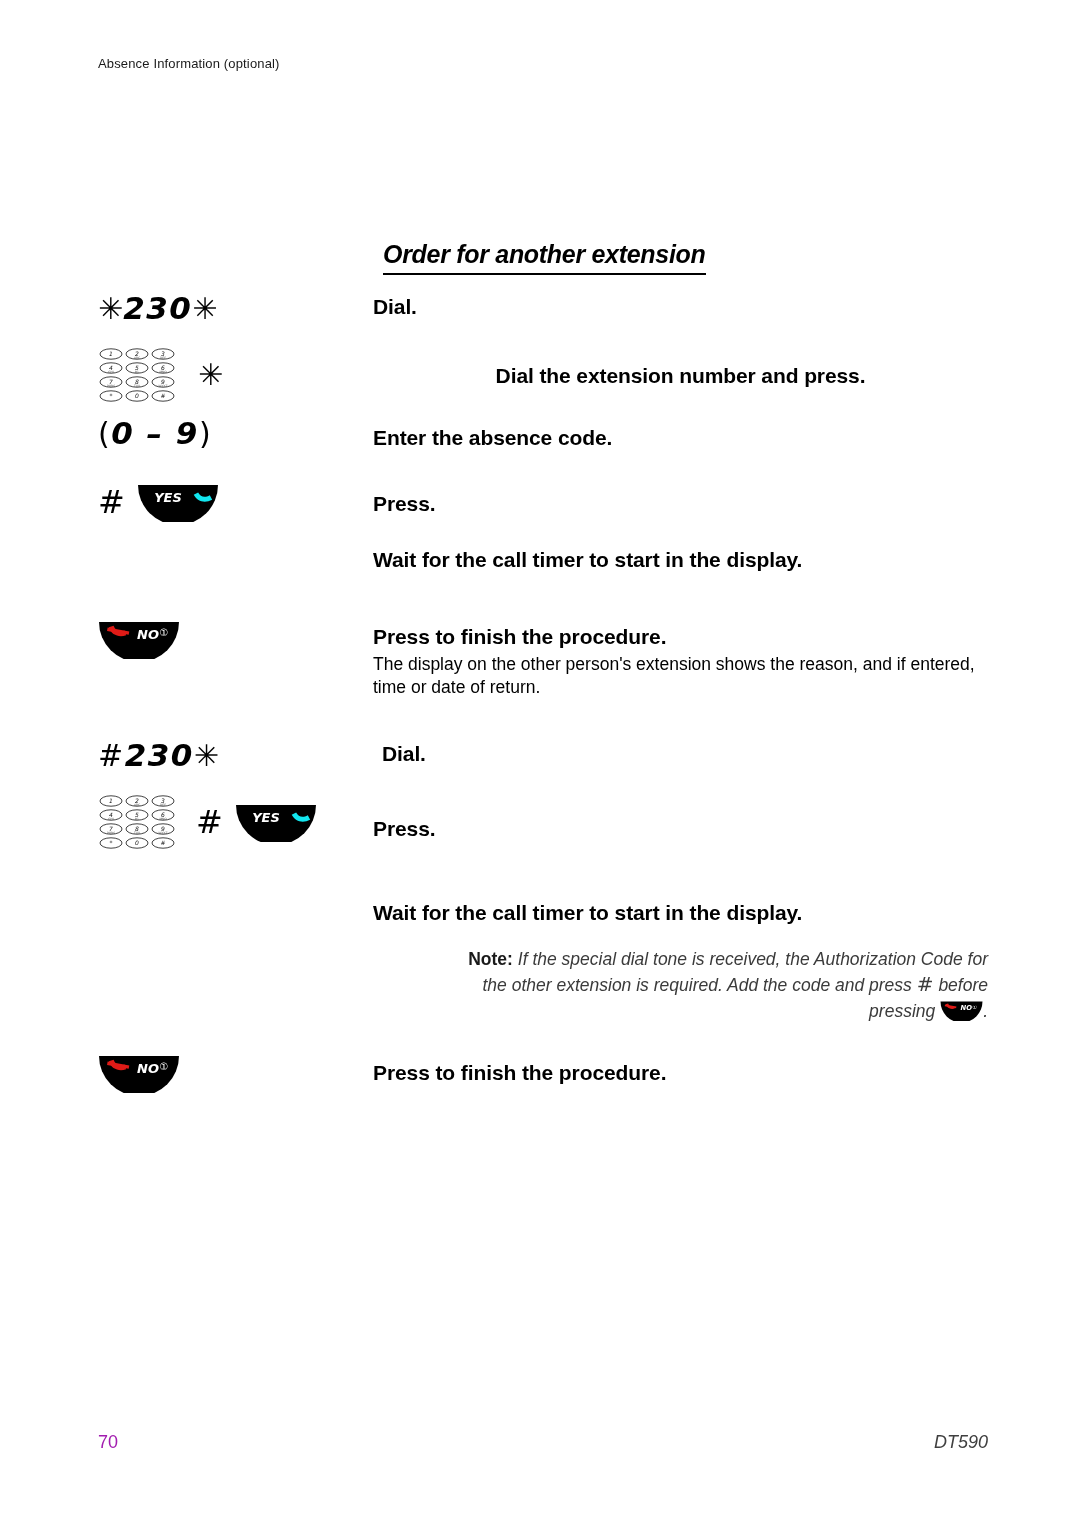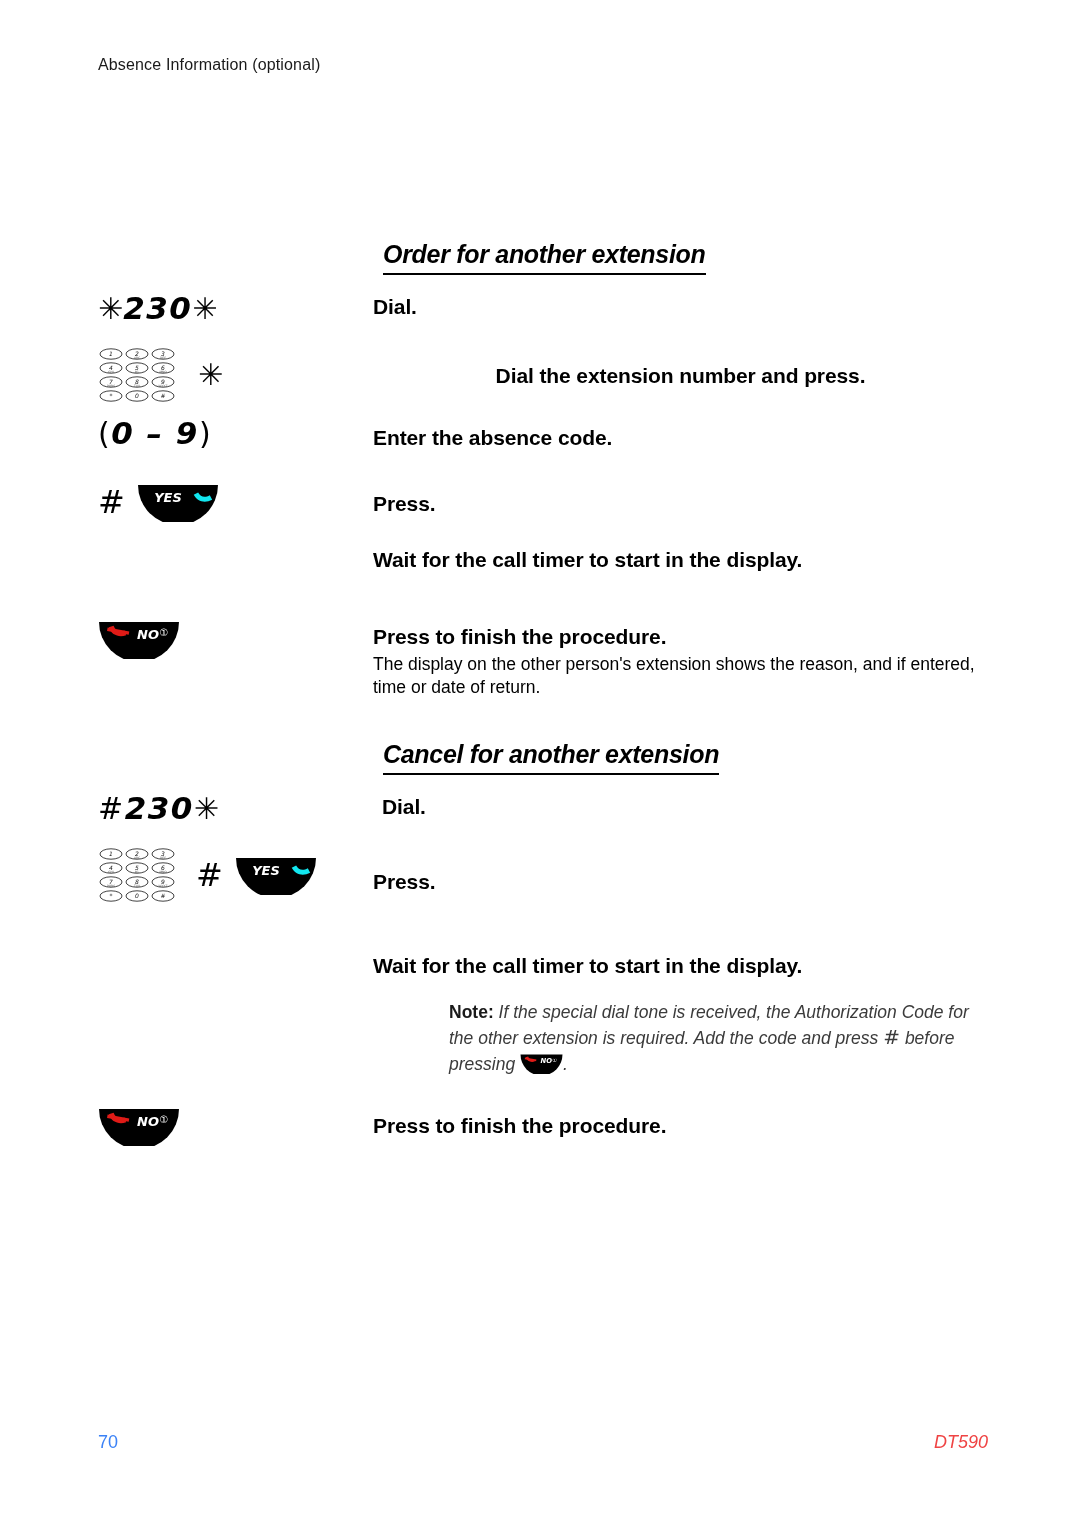--- a/index.html
+++ b/index.html
@@ -19,21 +19,21 @@
   .page {
     position: absolute;
     inset: 0;
   }
 
   
   .running-header {
     position: absolute;
     left: 98px;
     top: 56px;
-    font-size: 16px;
+    font-size: 13px;
     letter-spacing: 0.15px;
     color: #1a1a1a;
     white-space: nowrap;
   }
 
   
   .content {
     position: absolute;
     left: 98px;
     top: 205px;
@@ -150,48 +150,49 @@
   .softkey.no  { width: 82px; height: 40px; }
   .softkey.no-inline { width: 43px; height: 21px; vertical-align: -4px; }
 
   
   .note {
     font-size: 17.5px;
     font-style: italic;
     color: #3b3b3b;
     line-height: 1.38;
     max-width: 600px;
+    text-align: right;
   }
   .note b {
     font-style: normal;
     font-weight: bold;
     color: #1a1a1a;
   }
   .note .inline-hash {
     font-family: "DejaVu Sans", sans-serif;
     font-style: normal;
     font-size: 20px;
     font-weight: normal;
   }
 
   
   .footer-page {
     position: absolute;
     left: 98px;
     top: 1432px;
     font-size: 18px;
-    color: #3b82f6;
+    color: #a21caf;
   }
   .footer-model {
     position: absolute;
     right: 92px;
     top: 1432px;
     font-size: 18px;
     font-style: italic;
-    color: #ef4444;
+    color: #404040;
   }
 </style>
 </head>
 <body>
 
 <div class="page">
 
   <div class="running-header">Absence Information (optional)</div>
 
   <div class="content">
@@ -310,23 +311,20 @@
             <text x="66" y="17" fill="#ffffff" font-family="DejaVu Sans, sans-serif" font-size="10" text-anchor="middle">①</text>
           </svg>
         </span>
       </div>
       <div class="step-desc" style="padding-top:4px;">
         <div class="desc-bold">Press to finish the procedure.</div>
         <div class="desc-plain" style="margin-top:2px;">The display on the other person's extension shows the reason, and if entered, time or date of return.</div>
       </div>
     </div>
 
-    <div class="section-heading-row" style="margin-bottom:18px;">
-      <span class="section-heading">Cancel for another extension</span>
-    </div>
 
     <div class="step" style="margin-bottom:22px;gap:9px;">
       <div class="step-keys" style="gap:0;">
         <span class="code"><span class="hashsym">#</span><span>230</span><span class="star">✳</span></span>
       </div>
       <div class="step-desc">
         <div class="desc-bold">Dial.</div>
       </div>
     </div>
 

